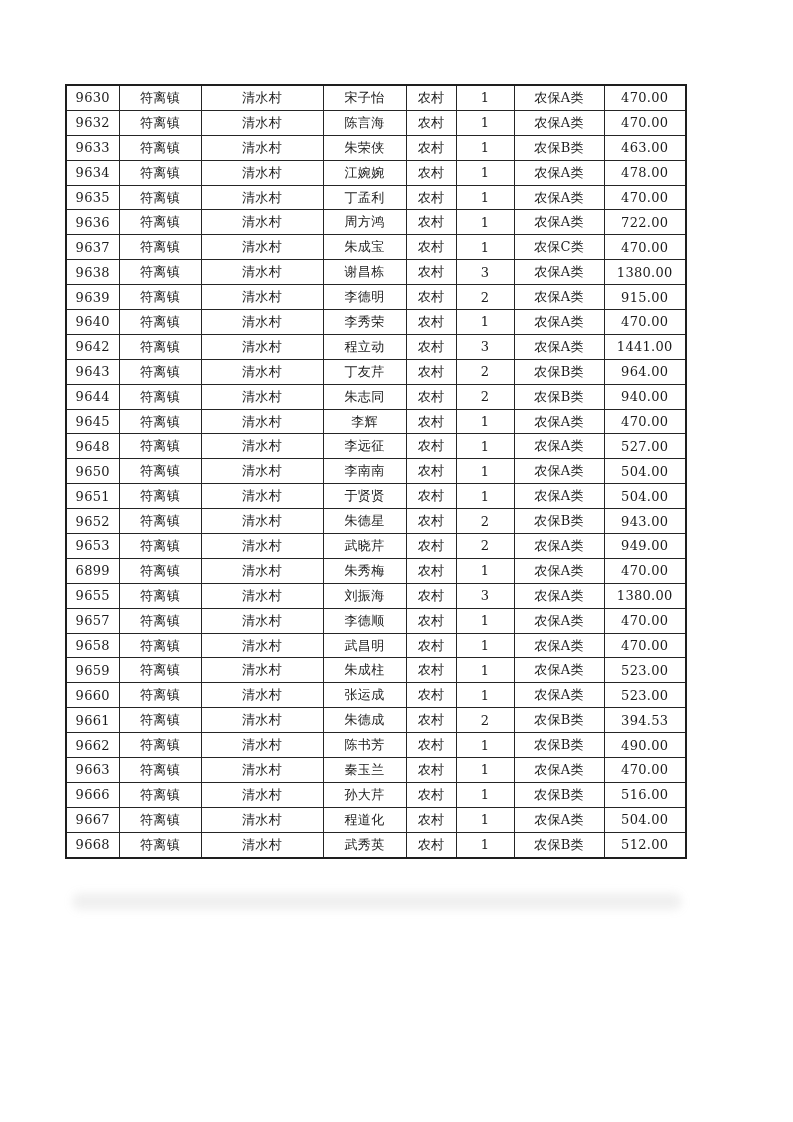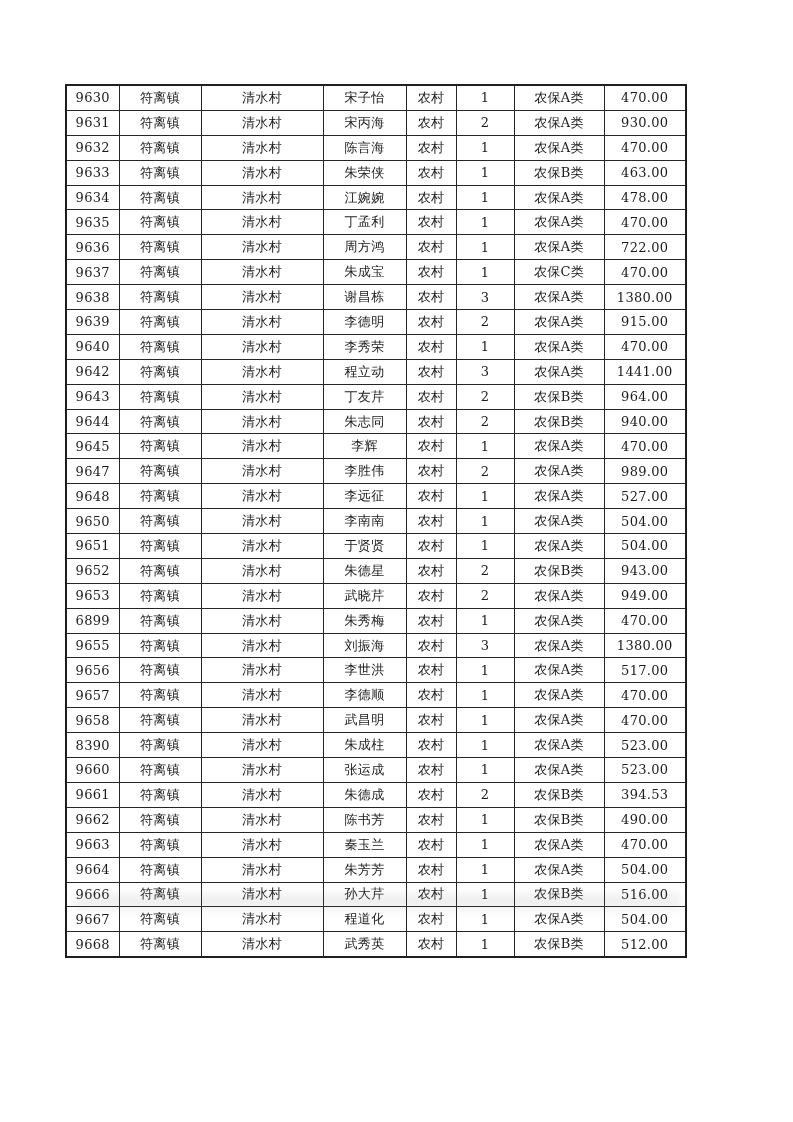--- a/index.html
+++ b/index.html
@@ -79,30 +79,20 @@
         <td>9630</td>
         <td>符离镇</td>
         <td>清水村</td>
         <td>宋子怡</td>
         <td>农村</td>
         <td>1</td>
         <td>农保A类</td>
         <td>470.00</td>
       </tr>
         <tr>
-        <td>9631</td>
-        <td>符离镇</td>
-        <td>清水村</td>
-        <td>宋丙海</td>
-        <td>农村</td>
-        <td>2</td>
-        <td>农保A类</td>
-        <td>930.00</td>
-      </tr>
-        <tr>
         <td>9632</td>
         <td>符离镇</td>
         <td>清水村</td>
         <td>陈言海</td>
         <td>农村</td>
         <td>1</td>
         <td>农保A类</td>
         <td>470.00</td>
       </tr>
         <tr>
@@ -219,30 +209,20 @@
         <td>9645</td>
         <td>符离镇</td>
         <td>清水村</td>
         <td>李辉</td>
         <td>农村</td>
         <td>1</td>
         <td>农保A类</td>
         <td>470.00</td>
       </tr>
         <tr>
-        <td>9647</td>
-        <td>符离镇</td>
-        <td>清水村</td>
-        <td>李胜伟</td>
-        <td>农村</td>
-        <td>2</td>
-        <td>农保A类</td>
-        <td>989.00</td>
-      </tr>
-        <tr>
         <td>9648</td>
         <td>符离镇</td>
         <td>清水村</td>
         <td>李远征</td>
         <td>农村</td>
         <td>1</td>
         <td>农保A类</td>
         <td>527.00</td>
       </tr>
         <tr>
@@ -299,51 +279,41 @@
         <td>9655</td>
         <td>符离镇</td>
         <td>清水村</td>
         <td>刘振海</td>
         <td>农村</td>
         <td>3</td>
         <td>农保A类</td>
         <td>1380.00</td>
       </tr>
         <tr>
-        <td>9656</td>
-        <td>符离镇</td>
-        <td>清水村</td>
-        <td>李世洪</td>
-        <td>农村</td>
-        <td>1</td>
-        <td>农保A类</td>
-        <td>517.00</td>
-      </tr>
-        <tr>
         <td>9657</td>
         <td>符离镇</td>
         <td>清水村</td>
         <td>李德顺</td>
         <td>农村</td>
         <td>1</td>
         <td>农保A类</td>
         <td>470.00</td>
       </tr>
         <tr>
         <td>9658</td>
         <td>符离镇</td>
         <td>清水村</td>
         <td>武昌明</td>
         <td>农村</td>
         <td>1</td>
         <td>农保A类</td>
         <td>470.00</td>
       </tr>
         <tr>
-        <td>8390</td>
+        <td>9659</td>
         <td>符离镇</td>
         <td>清水村</td>
         <td>朱成柱</td>
         <td>农村</td>
         <td>1</td>
         <td>农保A类</td>
         <td>523.00</td>
       </tr>
         <tr>
         <td>9660</td>
@@ -377,30 +347,20 @@
       </tr>
         <tr>
         <td>9663</td>
         <td>符离镇</td>
         <td>清水村</td>
         <td>秦玉兰</td>
         <td>农村</td>
         <td>1</td>
         <td>农保A类</td>
         <td>470.00</td>
-      </tr>
-        <tr>
-        <td>9664</td>
-        <td>符离镇</td>
-        <td>清水村</td>
-        <td>朱芳芳</td>
-        <td>农村</td>
-        <td>1</td>
-        <td>农保A类</td>
-        <td>504.00</td>
       </tr>
         <tr>
         <td>9666</td>
         <td>符离镇</td>
         <td>清水村</td>
         <td>孙大芹</td>
         <td>农村</td>
         <td>1</td>
         <td>农保B类</td>
         <td>516.00</td>

